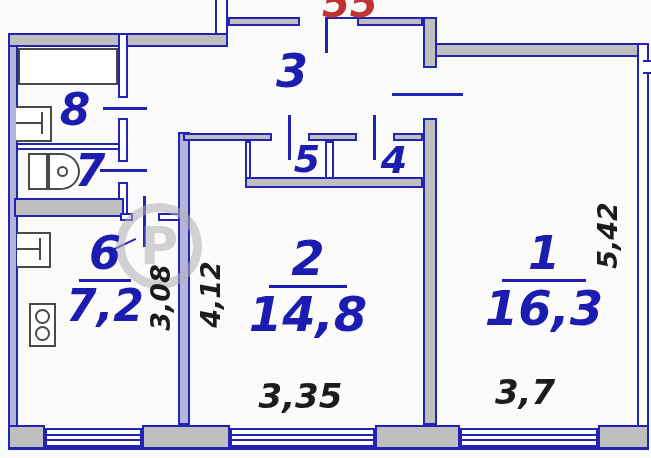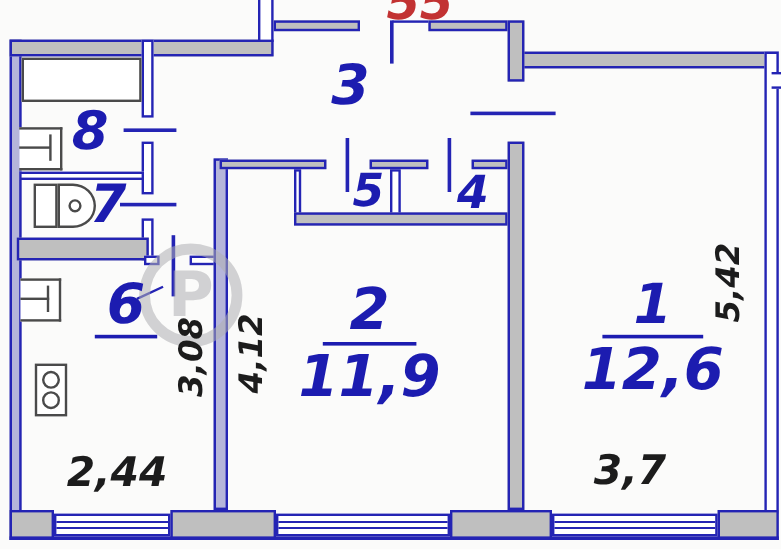--- a/index.html
+++ b/index.html
@@ -111,31 +111,32 @@
   <div class="apt">55</div>
   <div class="roomnum" style="left:50px;top:88px;width:50px;font-size:44px;">8</div>
   <div class="roomnum" style="left:65px;top:149px;width:50px;font-size:44px;">7</div>
   <div class="roomnum" style="left:267px;top:48px;width:50px;font-size:46px;">3</div>
   <div class="roomnum" style="left:287px;top:140px;width:40px;font-size:38px;">5</div>
   <div class="roomnum" style="left:374px;top:141px;width:40px;font-size:38px;">4</div>
 
   <div class="frac" style="left:60px;top:230px;width:90px;">
     <span style="font-size:46px;">6</span>
     <span class="bar" style="width:52px;"></span>
+    <span style="font-size:44px;">7,2</span>
   </div>
   <div class="frac" style="left:252px;top:234px;width:112px;">
     <span style="font-size:48px;">2</span>
     <span class="bar" style="width:78px;"></span>
-    <span style="font-size:48px;">11,9</span>
+    <span style="font-size:48px;">14,8</span>
   </div>
   <div class="frac" style="left:488px;top:230px;width:112px;">
     <span style="font-size:46px;">1</span>
     <span class="bar" style="width:84px;"></span>
-    <span style="font-size:48px;">12,6</span>
+    <span style="font-size:48px;">16,3</span>
   </div>
 
-  <div class="dim" style="left:40px;top:377px;width:115px;">2,44</div>
+  <div class="dim" style="left:243px;top:379px;width:115px;">3,35</div>
   <div class="dim" style="left:475px;top:375px;width:100px;">3,7</div>
   <div class="dim v" style="left:110px;top:284px;width:100px;">3,08</div>
   <div class="dim v" style="left:160px;top:281px;width:100px;">4,12</div>
   <div class="dim v" style="left:557px;top:222px;width:100px;">5,42</div>
 
 </div>
 
 </body></html>

